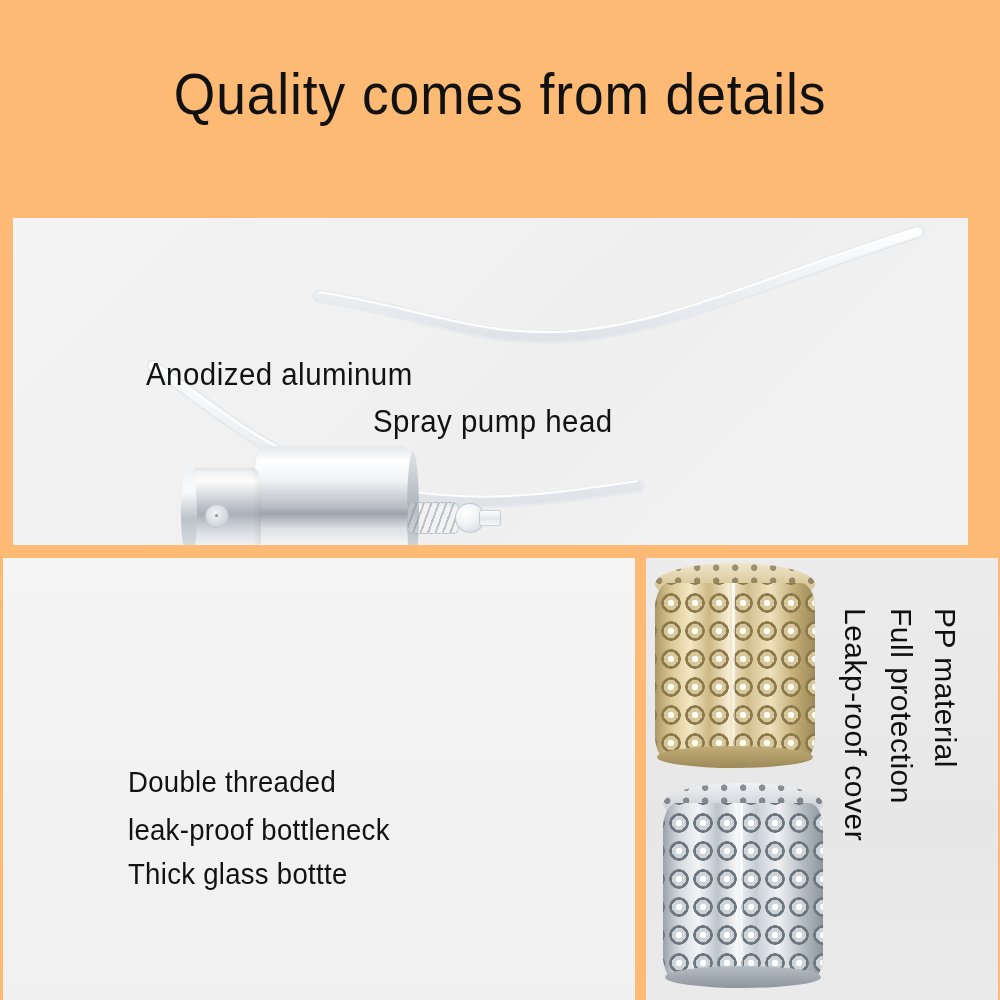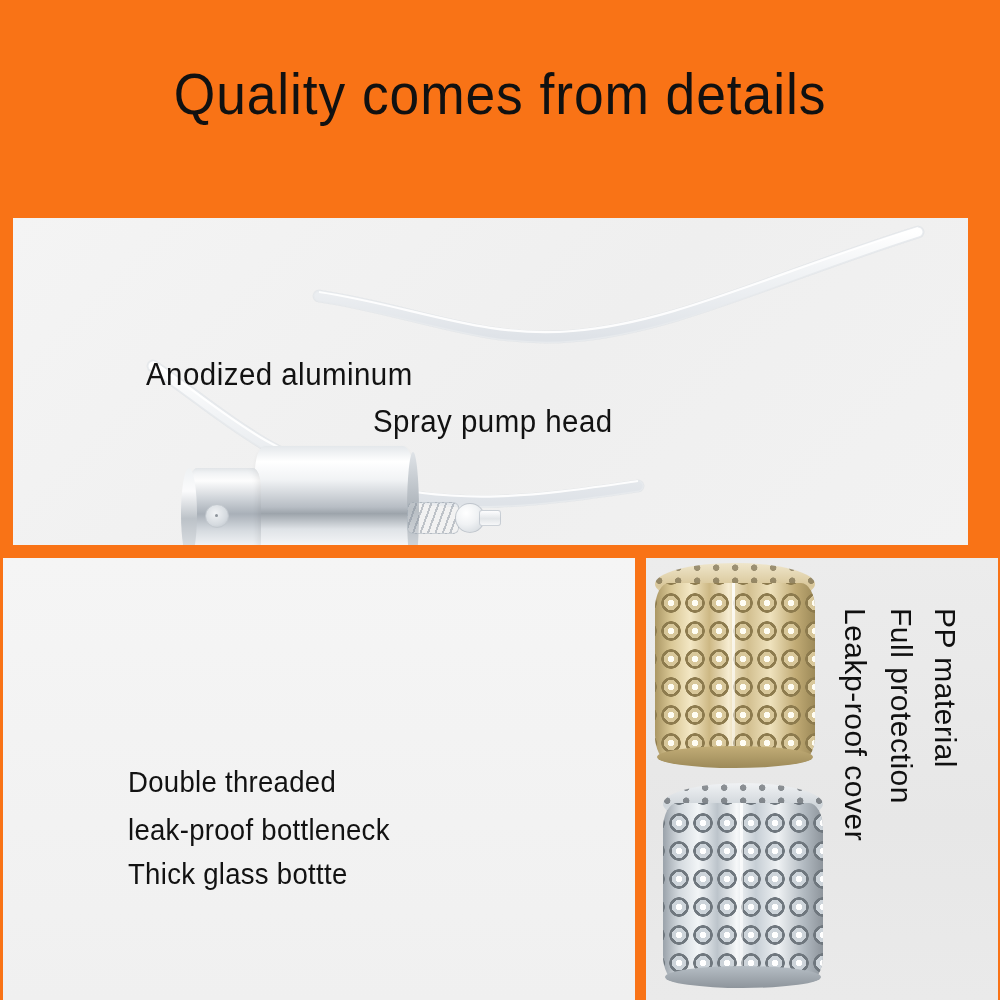--- a/index.html
+++ b/index.html
@@ -11,21 +11,21 @@
   body {
     width: 1000px;
     height: 1000px;
     font-family: "Liberation Sans", sans-serif;
     overflow: hidden;
   }
   #page {
     position: relative;
     width: 1000px;
     height: 1000px;
-    background: #f97316;
+    background: #fdba74;
   }
 
   
   .page-title {
     position: absolute;
     left: 0;
     top: 62px;
     width: 1000px;
     text-align: center;
     font-family: "Liberation Sans", sans-serif;

